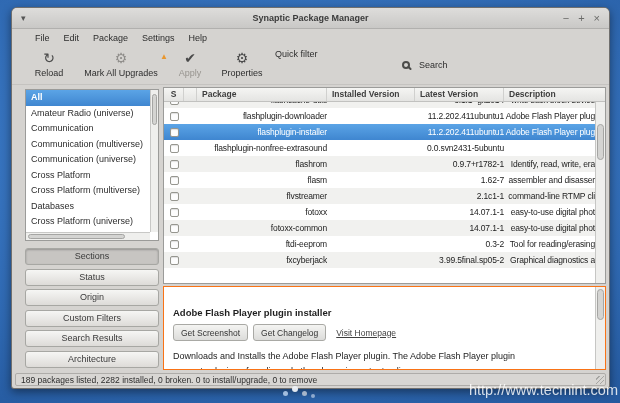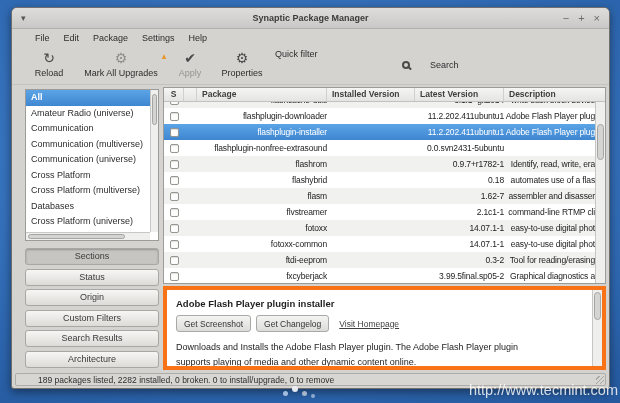--- a/index.html
+++ b/index.html
@@ -32,21 +32,21 @@
   .tb .tlabel { display:block; margin-top:1px; }
   .tb.disabled .tlabel { color:#97948f; }
   .gear { color:#8f8d8a; }
   .upgear { position:relative; display:inline-block; }
   .uparrow { position:absolute; right:-2px; bottom:2px; font-size:8px; color:#e8962e; }
   .check { color:#a9c887; }
   .qf-label { position:absolute; left:263px; top:2px; font-size:9px; color:#2e2e2e; }
   .qf-input { position:absolute; left:263px; top:1px; width:110px; height:16px;
     border:1px solid #989ema; border:1px solid #97958f; border-radius:2px; background:#fff;
     font-family:"Liberation Sans",sans-serif; font-size:9px; padding:0 4px; color:#222;margin-top:40px; }
-  .searchbtn { position:absolute; left:390px; top:13px; display:flex; align-items:center; gap:20px;
+  .searchbtn { position:absolute; left:390px; top:13px; display:flex; align-items:center; gap:9px;
     font-size:9px; color:#2e2e2e; }
   .search-icon { width:8px; height:8px; border:2px solid #4c4c4a; border-radius:50%; position:relative; display:inline-block; }
   .search-icon::after { content:""; position:absolute; width:5px; height:2px; background:#4c4c4a;
     transform:rotate(45deg); right:-4px; bottom:-2px; border-radius:1px; }
   
   .main { flex:1; position:relative;margin-left:10px; }
   
   .seclist { position:absolute; left:3px; top:4px; width:134px; height:152px;
     background:#fff; border:1px solid #9b9b99; overflow:hidden; }
   .seclist-items { position:absolute; left:0; top:0; right:8px; bottom:8px; overflow:hidden; }
@@ -79,32 +79,32 @@
   .trow { height:16px; display:flex; align-items:center; font-size:8.5px; letter-spacing:-0.15px; color:#222;text-align:right; }
   .trow:nth-child(odd) { background:#f1f1ef; }
   .trow.selected { background:linear-gradient(#5ba4e6,#3f86d0); color:#fff; }
   .trow.partial { margin-top:-10px; }
   .tc { white-space:nowrap; overflow:hidden; line-height:16px; }
   .checkbox { width:9px; height:9px; background:#fdfdfd; border:1px solid #96968f;
     border-radius:2px; display:inline-block; vertical-align:middle; box-shadow:inset 0 1px 1px rgba(0,0,0,.12); }
   .tbl-vscroll { position:absolute; right:0; top:14px; bottom:0; width:10px; background:#efefed; border-left:1px solid #c6c6c4; }
   
   .details { position:absolute; left:141px; right:3px; top:201px; bottom:1px;
-    background:#fff; border:4px solid #f97316; padding:8px 9px; overflow:hidden; }
+    background:#fff; border:1px solid #f97316; padding:20px 9px; overflow:hidden; }
   .dtitle { font-size:9.5px; font-weight:bold; color:#1f1f1f; margin-bottom:6px; }
   .dbtns { display:flex; align-items:center; gap:5px; margin-bottom:8px; }
   .dbtn { font-size:8.5px; color:#333; background:linear-gradient(#f4f4f2,#dcdcda);
     border:1px solid #a9a9a5; border-radius:3px; padding:2.5px 7px; }
   .dlink { font-size:8.5px; color:#3f3f3f; text-decoration:underline; margin-left:5px; }
   .ddesc { font-size:9px; color:#232323; line-height:15px; max-width:350px; }
   .det-vscroll { position:absolute; right:0; top:0; bottom:0; width:10px; background:#efefed; border-left:1px solid #c6c6c4; }
   
   .statusbar { height:17px; flex:0 0 17px; position:relative; padding:2px 3px 2px 3px; }
   .statusinner { height:13px; background:#d8d6d3; border:1px solid #aeaca9; border-radius:2px;
-    font-size:8.5px; line-height:11px; color:#2d2d2d; padding:1px 0 0 22px; position:relative; }
+    font-size:8.5px; line-height:11px; color:#2d2d2d; padding:1px 0 0 5px; position:relative; }
   .grip { position:absolute; right:1px; bottom:1px; width:8px; height:8px;
     background:repeating-linear-gradient(135deg, transparent 0 2px, #9a9a97 2px 3px); opacity:.8; }
   
   .watermark { position:absolute; right:2px; top:382px; font-size:14.5px; color:rgba(255,255,255,.82); }
   .dot { position:absolute; border-radius:50%; }
   .dot1 { left:283px; top:391px; width:5px; height:5px; background:rgba(185,208,236,.85); }
   .dot2 { left:292px; top:386px; width:6px; height:6px; background:rgba(238,242,248,.95); }
   .dot3 { left:302px; top:391px; width:5px; height:5px; background:rgba(200,206,216,.8); }
   .dot4 { left:311px; top:394px; width:4px; height:4px; background:rgba(214,224,240,.6); }
 </style>
@@ -233,28 +233,20 @@
             <span class="tc col-s"><span class="checkbox"></span></span>
             <span class="tc col-i"></span>
             <span class="tc col-p">flashrom</span>
             <span class="tc col-iv"></span>
             <span class="tc col-lv">0.9.7+r1782-1</span>
             <span class="tc col-d">Identify, read, write, era</span>
           </div>
           <div class="trow">
             <span class="tc col-s"><span class="checkbox"></span></span>
             <span class="tc col-i"></span>
-            <span class="tc col-p">flashybrid</span>
-            <span class="tc col-iv"></span>
-            <span class="tc col-lv">0.18</span>
-            <span class="tc col-d">automates use of a flas</span>
-          </div>
-          <div class="trow">
-            <span class="tc col-s"><span class="checkbox"></span></span>
-            <span class="tc col-i"></span>
             <span class="tc col-p">flasm</span>
             <span class="tc col-iv"></span>
             <span class="tc col-lv">1.62-7</span>
             <span class="tc col-d">assembler and disasser</span>
           </div>
           <div class="trow">
             <span class="tc col-s"><span class="checkbox"></span></span>
             <span class="tc col-i"></span>
             <span class="tc col-p">flvstreamer</span>
             <span class="tc col-iv"></span>

